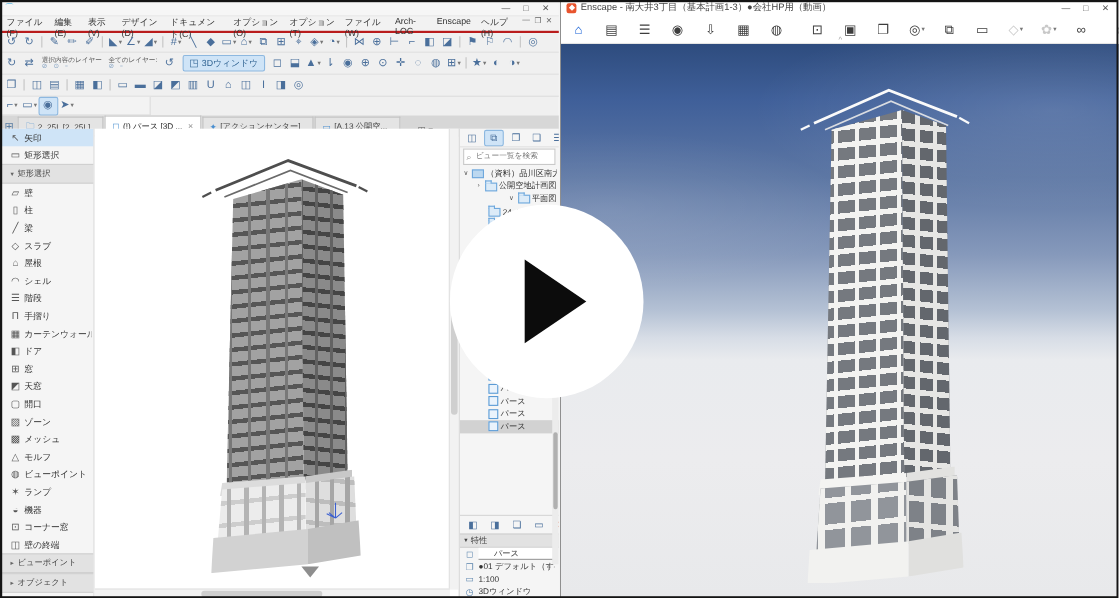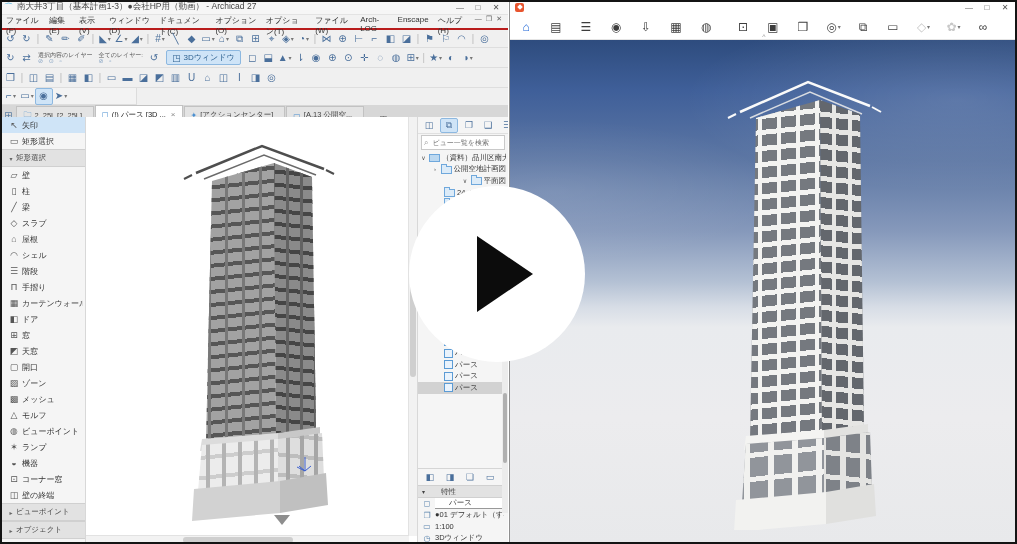--- a/index.html
+++ b/index.html
@@ -115,21 +115,21 @@
   .ticon{width:9px;height:6px;border:1px solid #6fa8dc;background:#dcebf8;flex:none;position:relative;margin-top:1px;}
   .ticon.folder::before{content:"";position:absolute;top:-3px;left:-1px;width:4px;height:2px;
                         border:1px solid #6fa8dc;border-bottom:none;background:#dcebf8;}
   .ticon.folder-blue{background:#bcd8f0;}
   .ticon.cube{width:7px;height:7px;background:#eaf3fc;border-color:#5b9bd5;margin-top:0;}
   .tlabel{white-space:nowrap;overflow:hidden;color:#333;}
   .nav-actions{height:16px;display:flex;align-items:center;gap:4px;padding:0 4px;
                border-top:1px solid #d5d5d5;}
   .nav-actions .tbi{font-size:9px;}
   .nav-actions .red{color:#d94f2a;}
-  .props-header{height:11px;background:#e2e2e2;display:flex;align-items:center;gap:16px;padding:0 4px;
+  .props-header{height:11px;background:#e2e2e2;display:flex;align-items:center;gap:3px;padding:0 4px;
                 border-top:1px solid #d0d0d0;border-bottom:1px solid #d0d0d0;color:#444;}
   .props-header .pa{font-size:6px;}
   .prop-row{display:flex;align-items:center;height:11.5px;gap:3px;padding:0 4px;color:#333;}
   .prop-row .pi{color:#5b84ad;font-size:8px;width:10px;text-align:center;flex:none;}
   .prop-row.field .pv{background:#fff;border-bottom:1px solid #999;flex:1;padding-left:14px;}
   .prop-row .pv{white-space:nowrap;overflow:hidden;}
   .nav-scroll{position:absolute;right:0;top:146px;width:6px;height:250px;background:#ececec;}
   .nav-scroll .thumb{position:absolute;left:1px;right:1px;top:52%;height:28%;background:#b0b0b0;border-radius:2px;}
 
   
@@ -186,34 +186,33 @@
 </style>
 </head>
 <body>
 
 <div id="stage">
 
   <div id="archicad">
 
     <div class="ac-titlebar">
       <span class="ac-logo">⌒</span>
-      <span>南大井3丁目（基本計画1-3）●会社HP用（動画） - Archicad 27</span>
       <span class="winctl">
           <span>—</span>
           <span>□</span>
           <span>✕</span>
         </span>
     </div>
 
     <div class="ac-menubar">
       <span style="display:flex;gap:9px;">
           <span>ファイル(F)</span>
           <span>編集(E)</span>
           <span>表示(V)</span>
-          <span>ウィンドウ(D)</span>
+          <span>デザイン(D)</span>
           <span>ドキュメント(C)</span>
           <span>オプション(O)</span>
           <span>オプション(T)</span>
           <span>ファイル(W)</span>
           <span>Arch-LOG</span>
           <span>Enscape</span>
           <span>ヘルプ(H)</span>
         </span>
       <span class="docctl">
           <span>—</span>
@@ -952,20 +951,21 @@
             <div class="thumb"></div>
           </div>
       </div>
     </div>
   </div>
 
   <div id="enscape">
 
     <div class="en-titlebar">
       <span class="en-logo"></span>
+      <span>Enscape - 南大井3丁目（基本計画1-3）●会社HP用（動画）</span>
       <span class="winctl">
           <span>—</span>
           <span>□</span>
           <span>✕</span>
         </span>
     </div>
 
     <div class="en-toolbar">
       <span class="en-group">
           <span class="tbi active">

